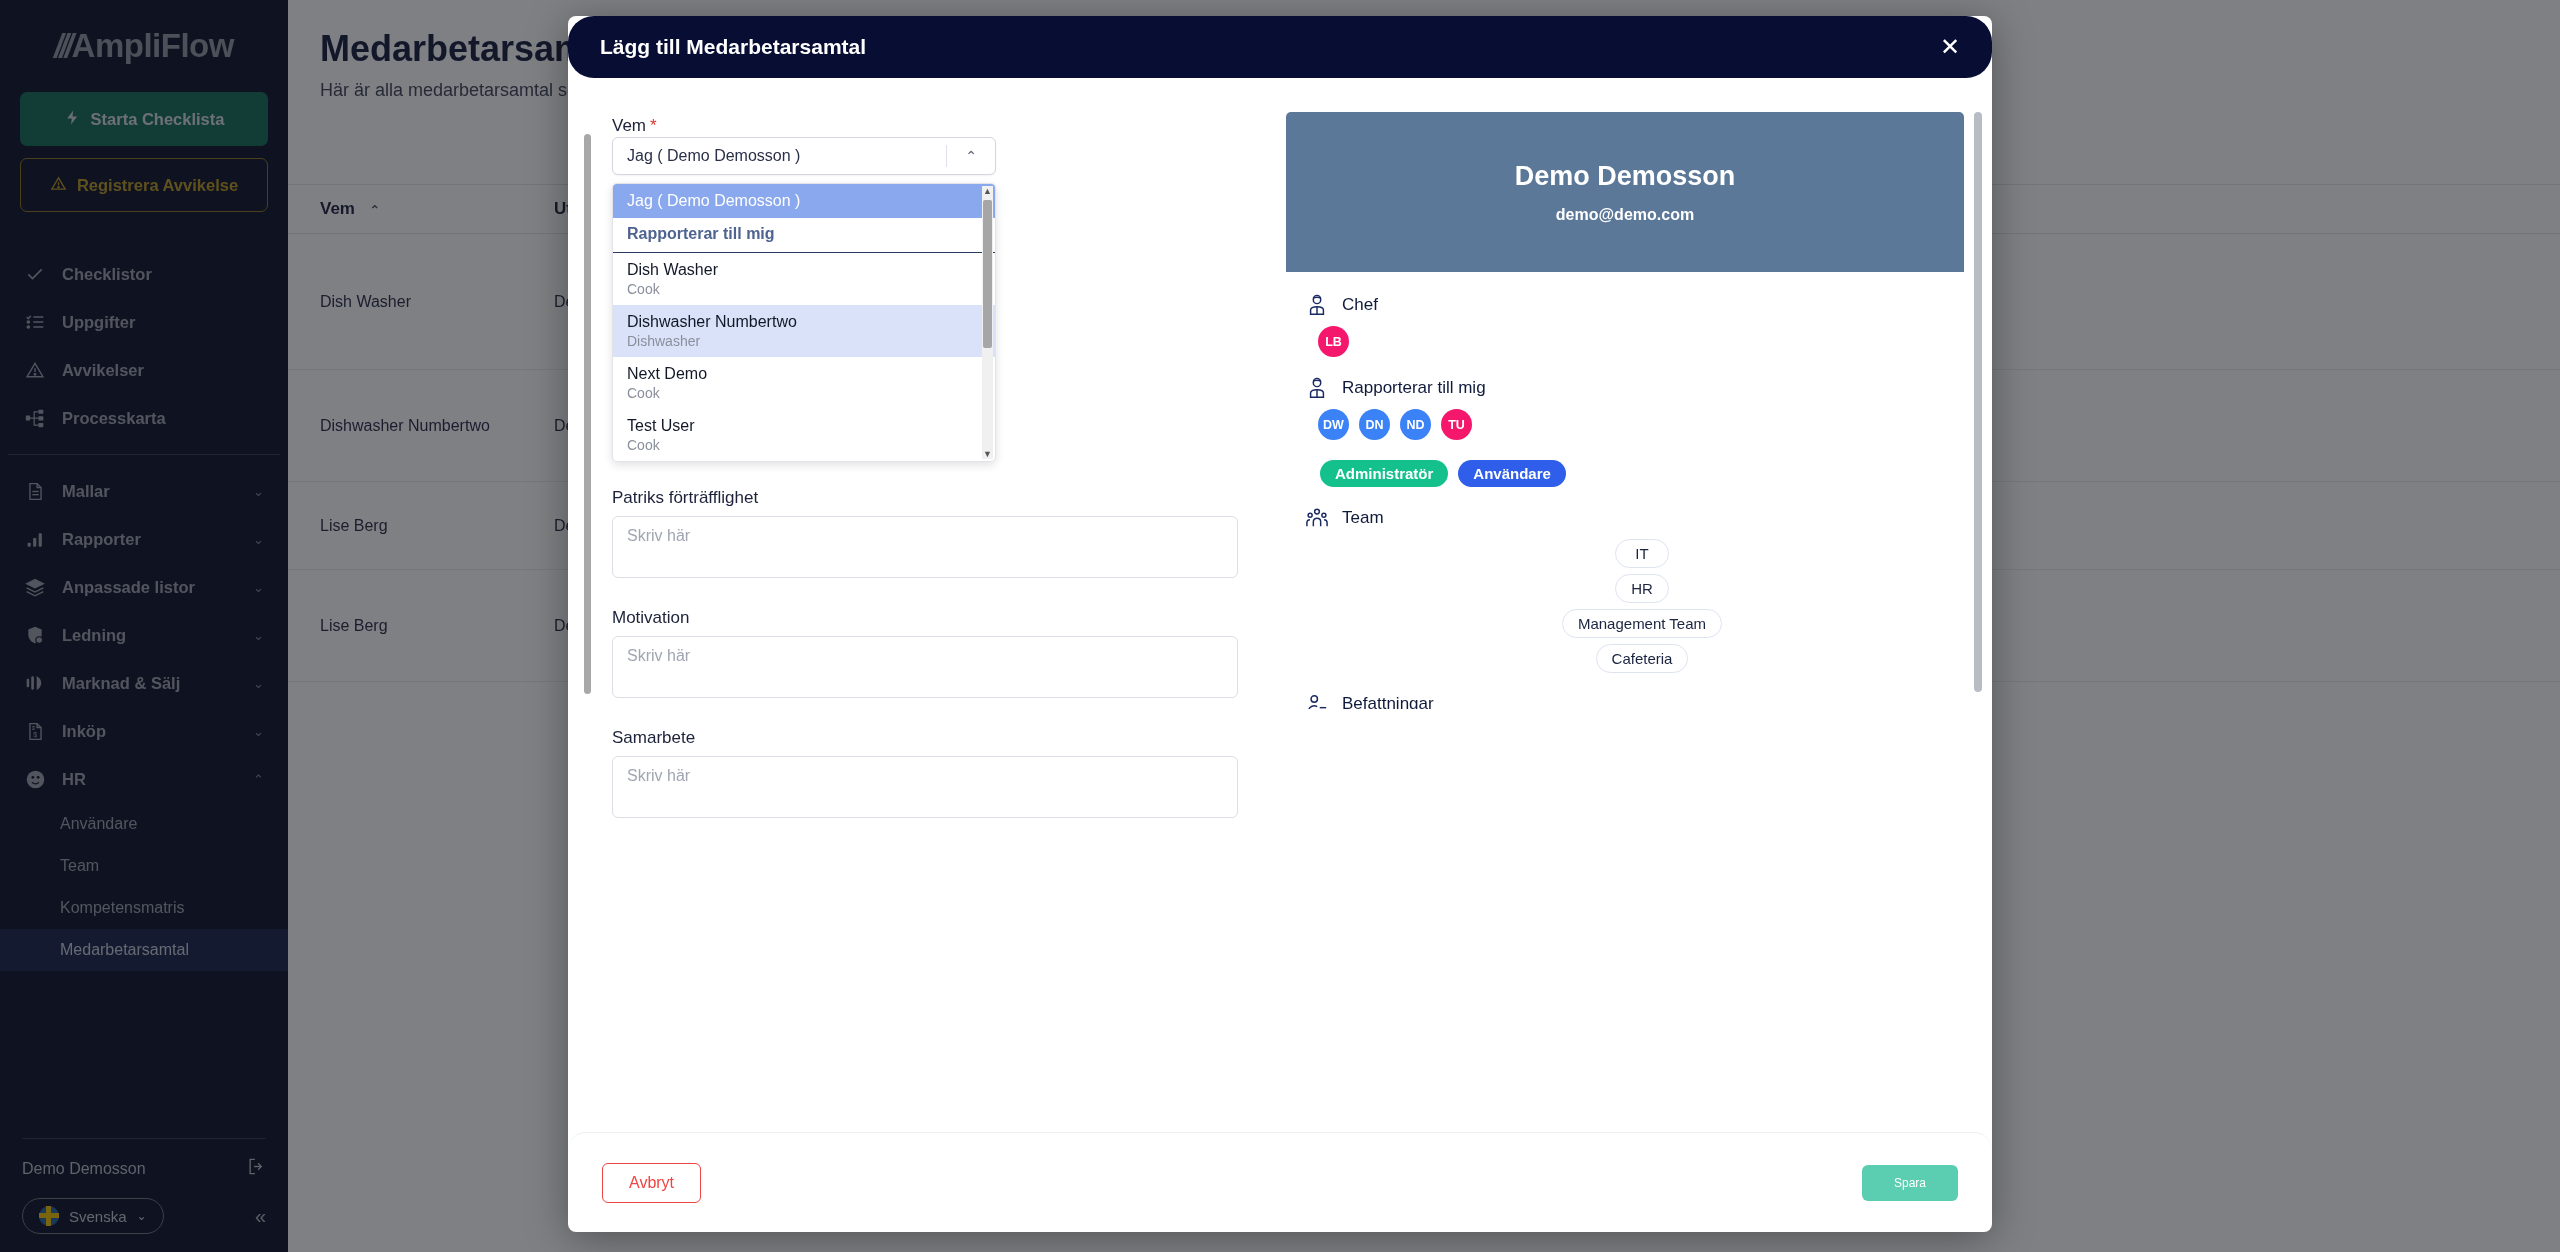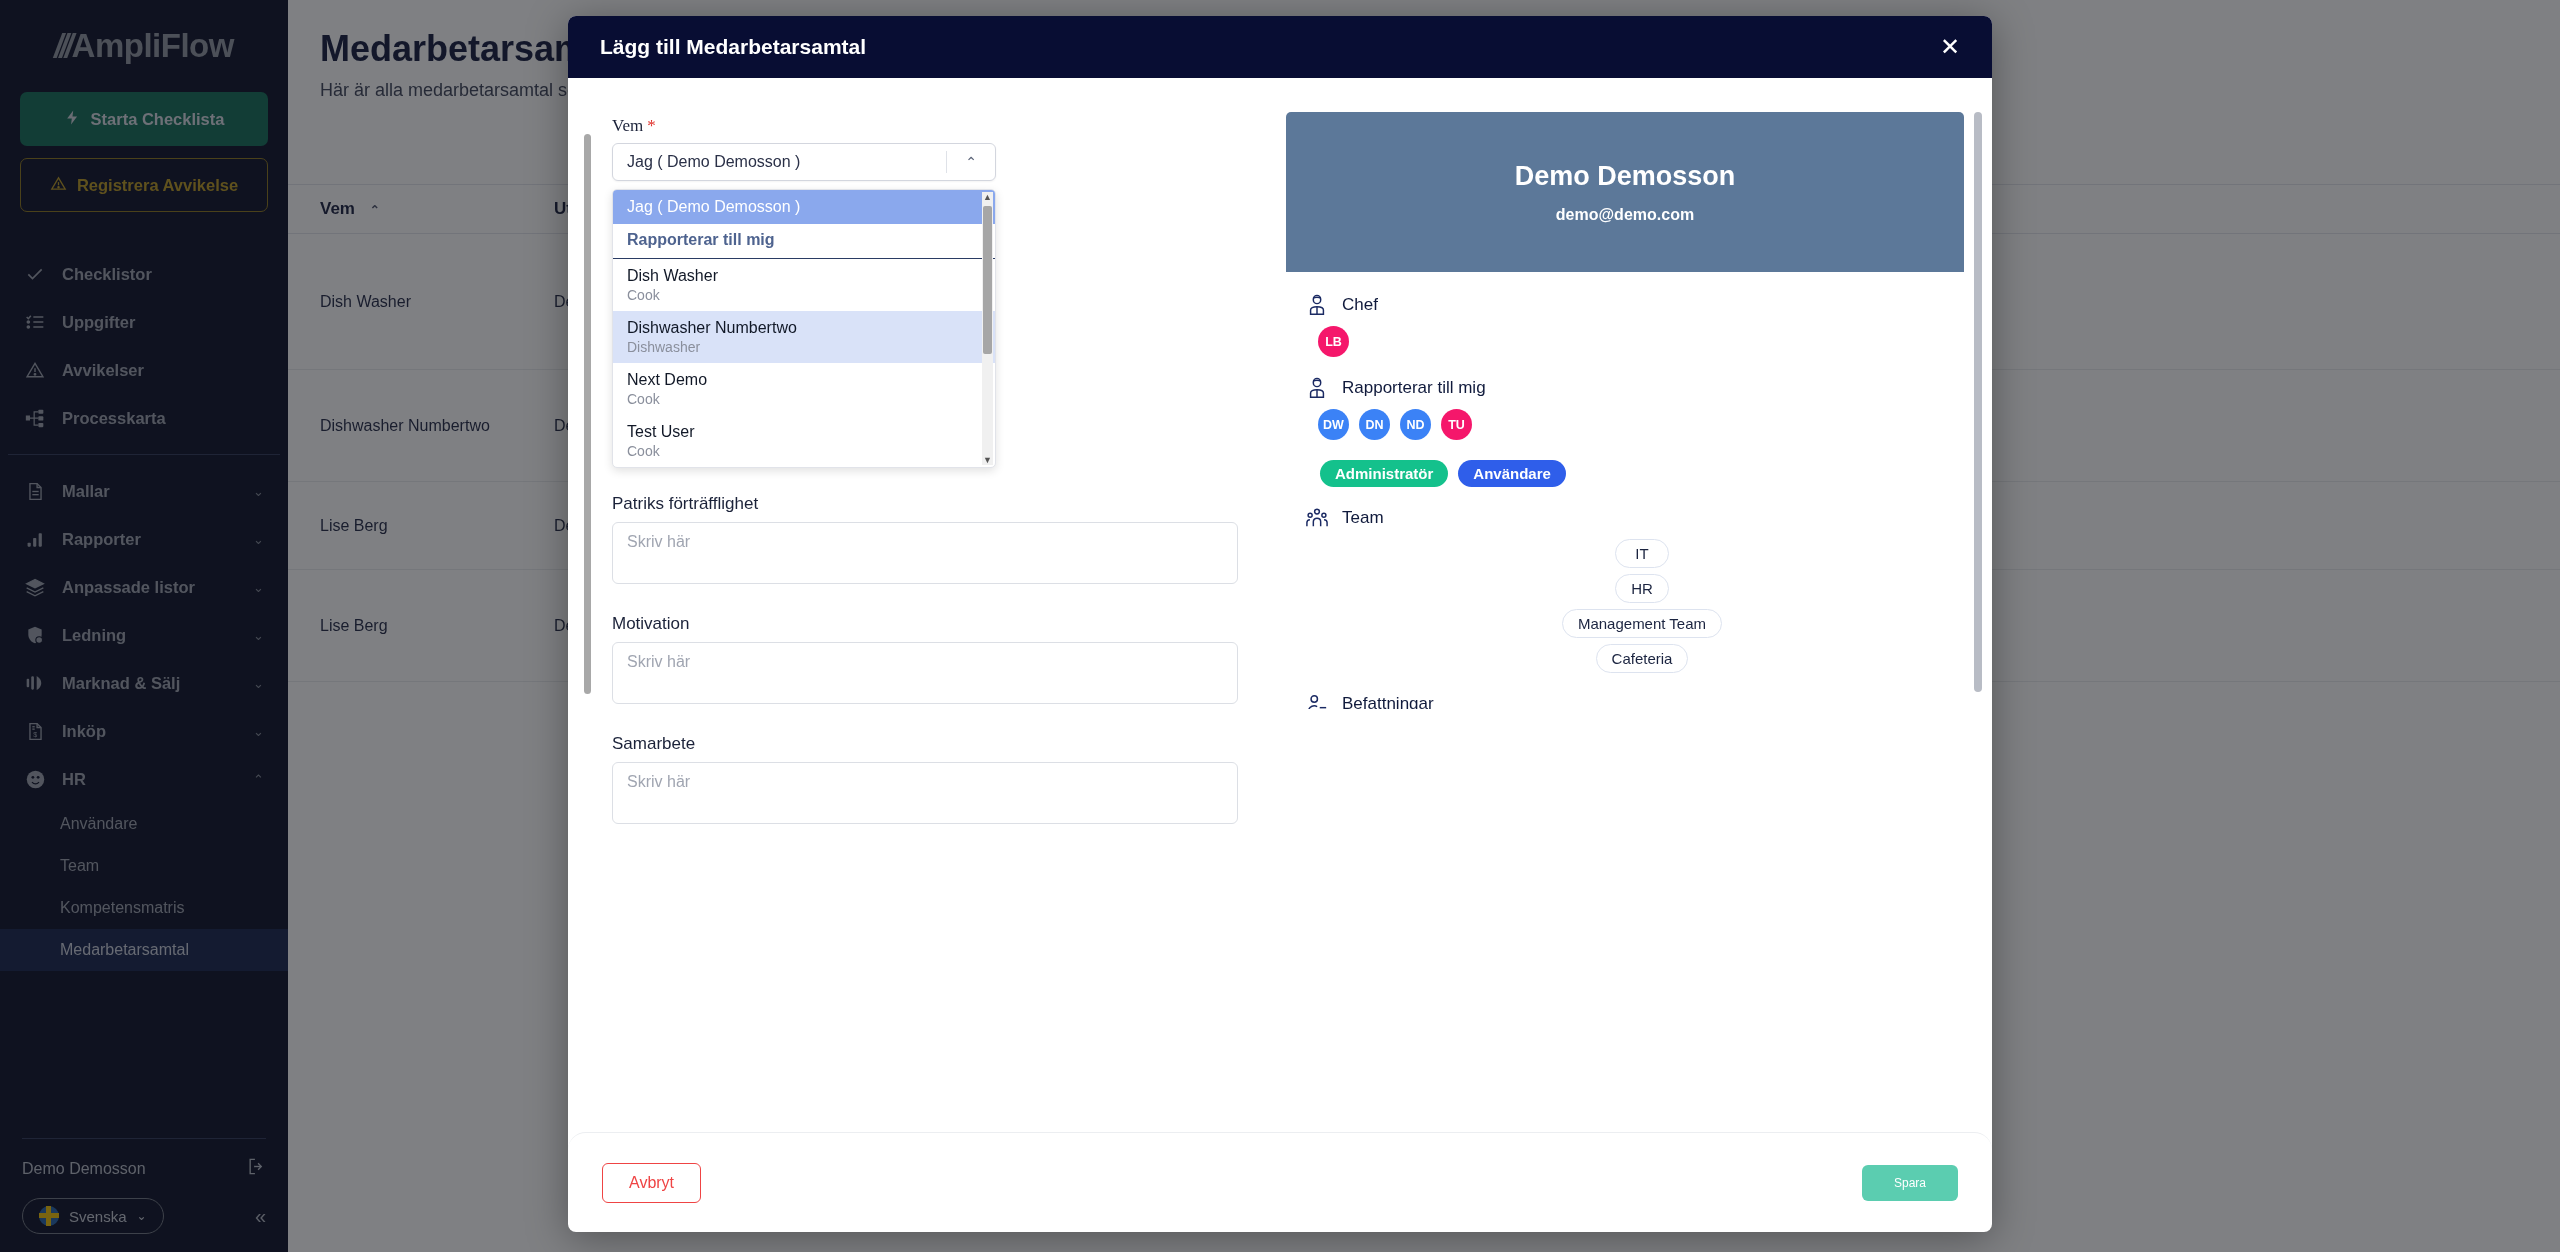--- a/index.html
+++ b/index.html
@@ -99,33 +99,33 @@
   
   .modal {
     position:absolute; left:568px; top:16px; width:1424px; height:1216px;
     background:#fff; border-radius:8px; z-index:30;
     display:flex; flex-direction:column; overflow:hidden;
     box-shadow:0 6px 40px rgba(0,0,0,.35);
   }
   .modal-head {
     height: 62px; background:#080d33; color:#fff;
     display:flex; align-items:center; justify-content:space-between;
-    padding: 0 32px; flex:0 0 62px;
+    padding: 0 32px; flex:0 0 62px;border-radius:26px;
   }
   .modal-title { font-size:21px; font-weight:600; }
   .modal-close { font-size:24px; cursor:pointer; line-height:1; font-weight:400;}
   .modal-body { flex:1; display:flex; overflow:hidden; position:relative; background:#fff;}
   .left-col {
     width: 710px; padding: 38px 40px 0 44px; position:relative; overflow:hidden;
   }
   .lscroll {
     position:absolute; left:16px; top:56px; width:7px; height:560px;
     background:#a8a8a8; border-radius:4px;
   }
-  .field-lbl { font-size:17px; color:#1b2239; margin-bottom:7px; display:block;font-family:Liberation Serif, serif;}
+  .field-lbl { font-size:17px; color:#1b2239; margin-bottom:1px; display:block;}
   .req { color:#e0312b; margin-left:4px; }
   .select-box {
     height: 38px; border:1px solid #d3d6de; border-radius:6px; background:#fff;
     display:flex; align-items:center; padding: 0 0 0 14px; font-size:16px; color:#2a3047;
     box-shadow: 0 1px 2px rgba(0,0,0,.05);
   }
   .select-box .sep { margin-left:auto; width:1px; height:22px; background:#dfe2e8;}
   .select-box .caret { width:48px; text-align:center; color:#5b6478; font-size:14px; }
   .dropdown {
     margin-top: 8px; border:1px solid #e1e3e9; border-radius:5px;

